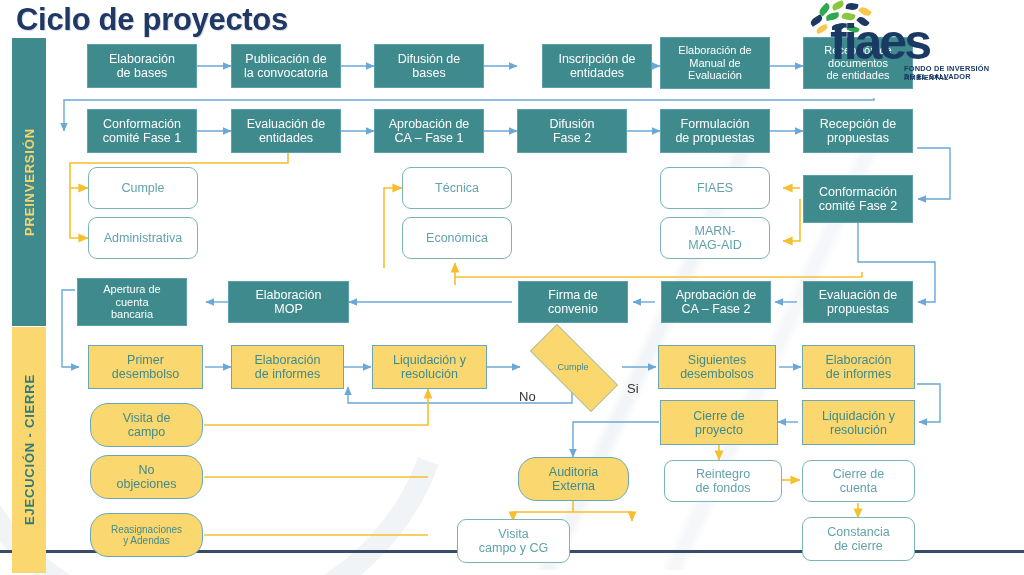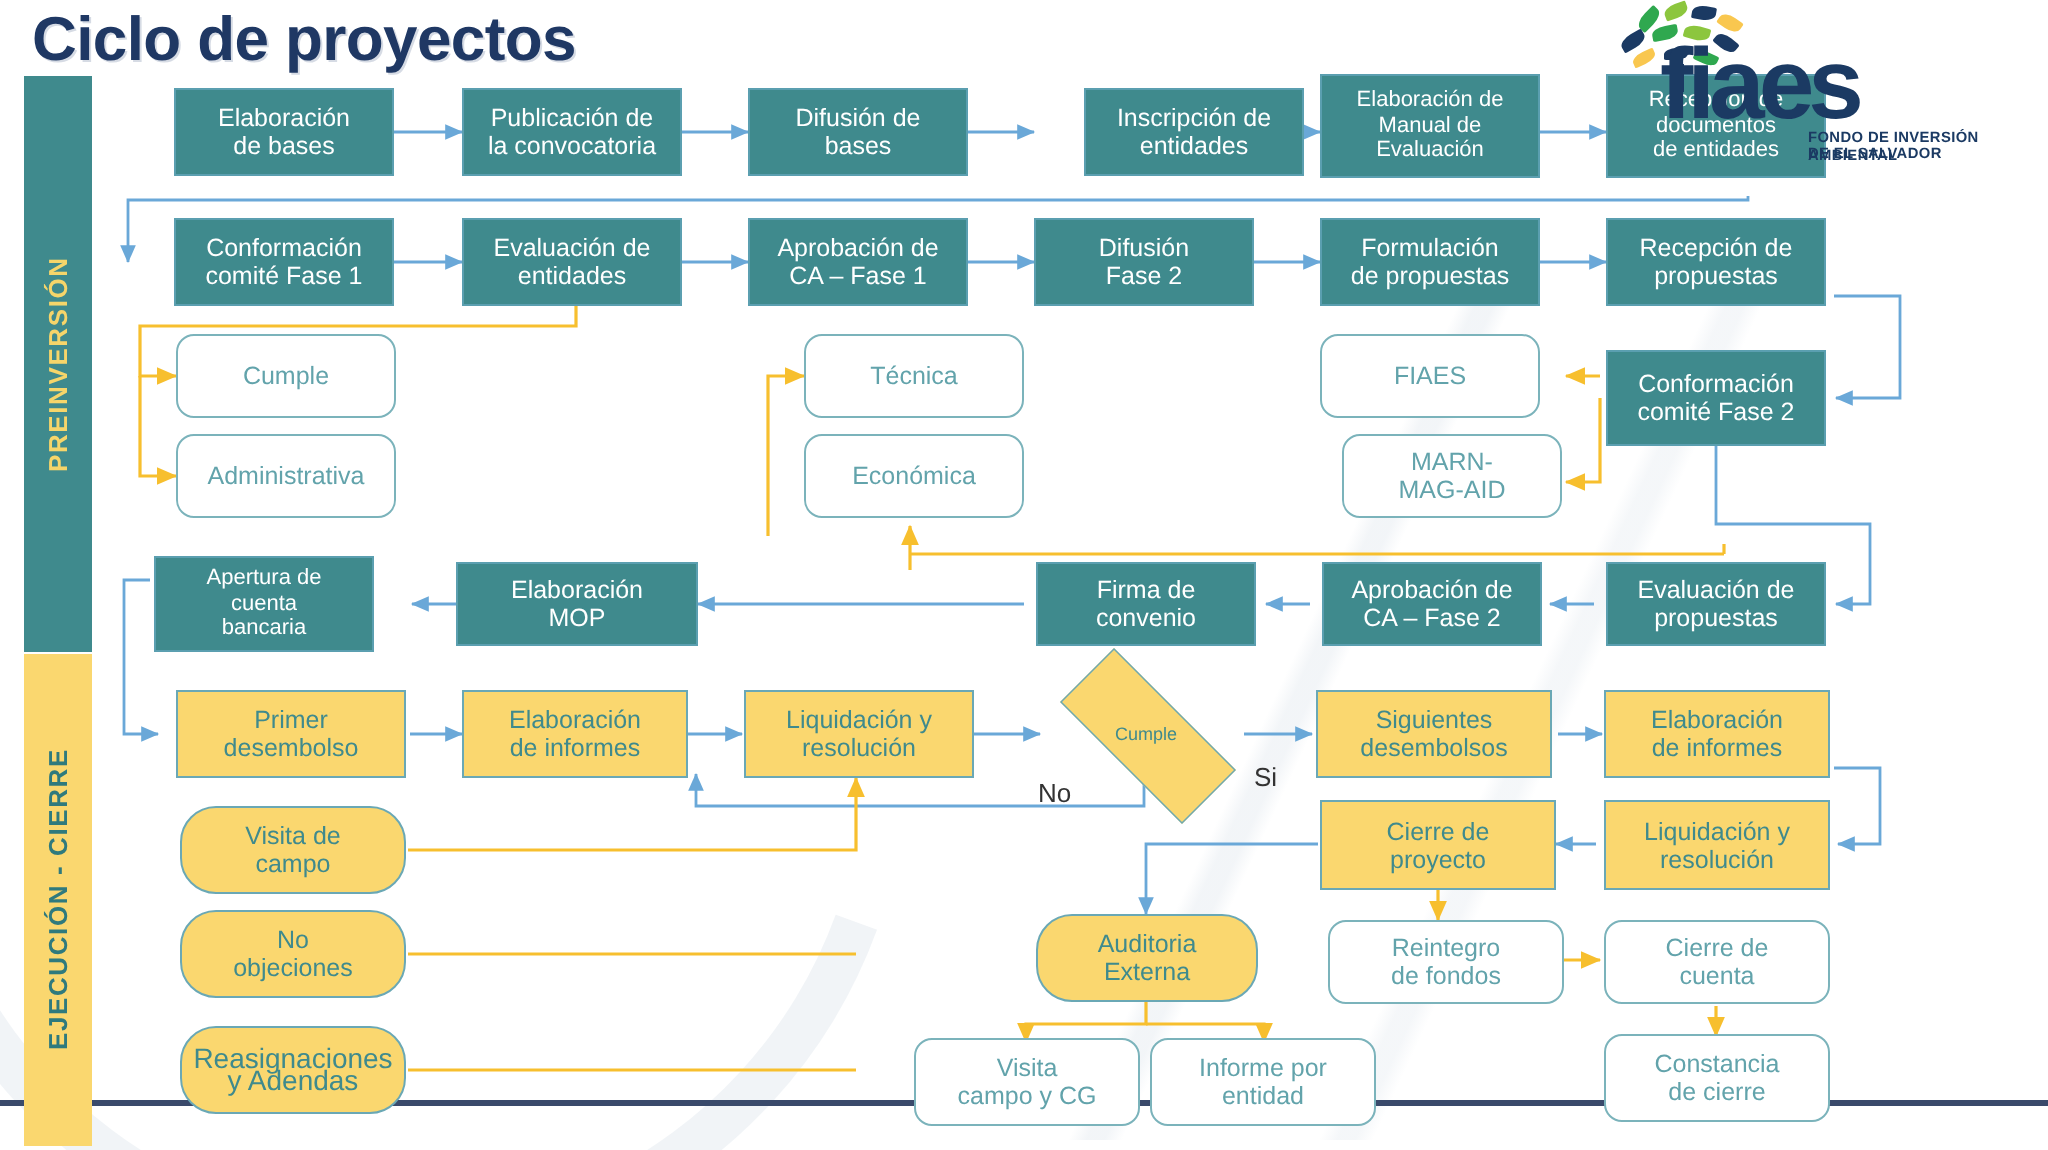--- a/index.html
+++ b/index.html
@@ -79,21 +79,21 @@
   .node{
     position:absolute;z-index:7;box-sizing:border-box;
     display:flex;align-items:center;justify-content:center;text-align:center;
     font-size:12.5px;line-height:14px;padding:2px 3px;
   }
   .n-teal{background:#3f8a8d;color:#ffffff;border:1px solid #5b9fb0;}
   .n-yellow{background:#fad76f;color:#3f8a8d;border:1px solid #6aa8b5;}
   .n-white{background:#ffffff;color:#62a3ab;border:1.4px solid #7bb3bb;border-radius:9px;}
   .n-round{border-radius:18px;}
   .small{font-size:11px;line-height:12.5px;}
-  .xsmall{font-size:14px;line-height:11.5px;}
+  .xsmall{font-size:10px;line-height:11.5px;}
 
   
   .diamond{position:absolute;z-index:7;}
   .diamond .shape{
     position:absolute;left:0;top:0;width:100%;height:100%;
     background:#fad76f;border:1px solid #6aa8b5;
     transform:rotate(45deg) scale(.707);
   }
   .diamond .lbl{
     position:absolute;left:0;top:0;width:100%;height:100%;
@@ -264,21 +264,21 @@
     </div>
   <div class="node n-white" style="left:402px;top:167px;width:110px;height:42px;">
       <span>Técnica</span>
     </div>
   <div class="node n-white" style="left:402px;top:217px;width:110px;height:42px;">
       <span>Económica</span>
     </div>
   <div class="node n-white" style="left:660px;top:167px;width:110px;height:42px;">
       <span>FIAES</span>
     </div>
-  <div class="node n-white" style="left:660px;top:217px;width:110px;height:42px;margin-left:11px;">
+  <div class="node n-white" style="left:660px;top:217px;width:110px;height:42px;">
       <span>MARN-<br>MAG-AID</span>
     </div>
   <div class="node n-teal" style="left:803px;top:175px;width:110px;height:48px;">
       <span>Conformación<br>comité Fase 2</span>
     </div>
 
   <div class="node n-teal small" style="left:77px;top:278px;width:110px;height:48px;">
       <span>Apertura de<br>cuenta<br>bancaria</span>
     </div>
   <div class="node n-teal" style="left:228px;top:281px;width:121px;height:42px;">
@@ -339,22 +339,19 @@
   <div class="node n-white" style="left:802px;top:460px;width:113px;height:42px;">
       <span>Cierre de<br>cuenta</span>
     </div>
 
   <div class="node n-yellow n-round xsmall" style="left:90px;top:513px;width:113px;height:44px;">
       <span>Reasignaciones<br>y Adendas</span>
     </div>
   <div class="node n-white" style="left:457px;top:519px;width:113px;height:44px;">
       <span>Visita<br>campo y CG</span>
     </div>
-  <div class="node n-white" style="left:575px;top:519px;width:113px;height:44px;">
-      <span>Informe por<br>entidad</span>
-    </div>
   <div class="node n-white" style="left:802px;top:517px;width:113px;height:44px;">
       <span>Constancia<br>de cierre</span>
     </div>
 
   <div id="footline"></div>
 
 </div>
 
 </body></html>

